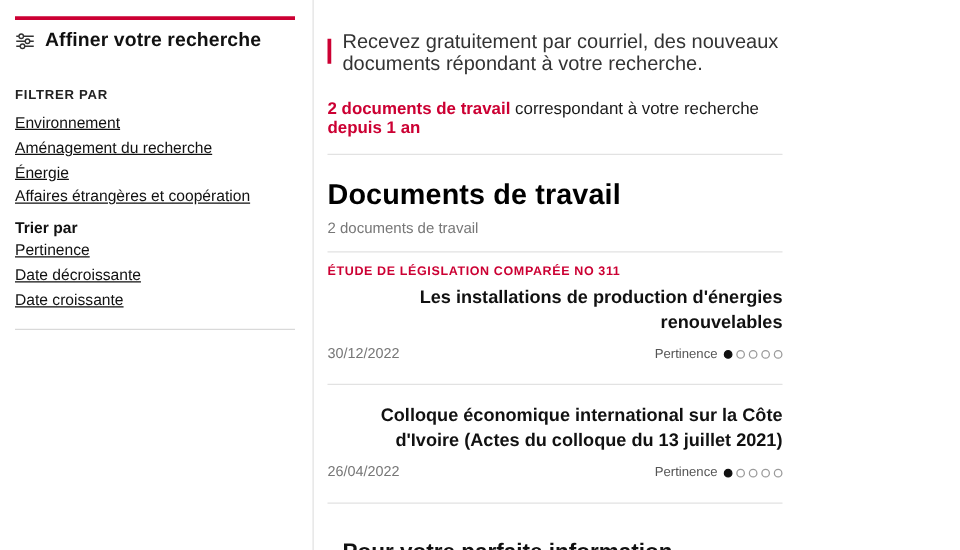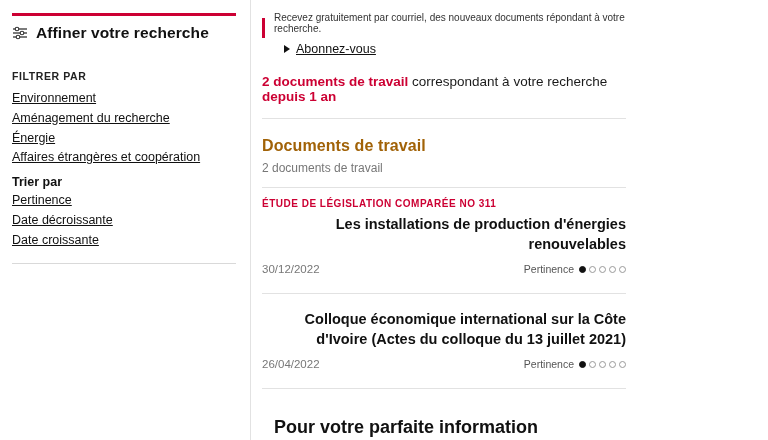--- a/index.html
+++ b/index.html
@@ -98,23 +98,23 @@
     background: #cc0033;
   }
   .panel-title {
     font-size: 19px;
     font-weight: bold;
     color: #111;
     margin: 6px 0 0 0;
     letter-spacing: 0.1px;
   }
   .panel-text {
-    font-size: 10px;
+    font-size: 16px;
     color: #333;
-    margin: 12px 0 0 0;
+    margin: 25px 0 0 0;
   }
   .subscribe-row {
     display: flex;
     align-items: center;
     gap: 6px;
     margin: 8px 0 0 10px;
   }
   .tri {
     width: 0; height: 0;
     border-left: 6px solid #111;
@@ -136,23 +136,23 @@
   }
   .results-line .hl { color: #cc0033; font-weight: bold; }
 
   .section-rule {
     margin: 14px 0 0 0;
     height: 1px;
     background: #e2e2e2;
   }
 
   .section-title {
-    font-size: 16px;
-    font-weight: bold;
-    color: #a16207;
+    font-size: 23px;
+    font-weight: bold;
+    color: #000000;
     margin: 18px 0 0 0;
     letter-spacing: 0.1px;
   }
   .section-count {
     font-size: 12px;
     color: #777;
     margin: 6px 0 0 0;
   }
 
   .doc-rule {
@@ -254,24 +254,20 @@
 
     <div class="sidebar-divider"></div>
   </aside>
 
   <main class="main">
     <div class="sep-left"></div>
 
     <section class="panel">
       <div class="panel-bar"></div>
       <p class="panel-text">Recevez gratuitement par courriel, des nouveaux documents répondant à votre recherche.</p>
-      <div class="subscribe-row">
-        <span class="tri"></span>
-        <a class="subscribe-link">Abonnez-vous</a>
-      </div>
     </section>
 
     <p class="results-line">
       <span class="hl">2 documents de travail</span><span> correspondant à votre recherche </span><span class="hl">depuis 1 an</span>
     </p>
 
     <div class="section-rule"></div>
 
     <h1 class="section-title">Documents de travail</h1>
     <div class="section-count">2 documents de travail</div>

